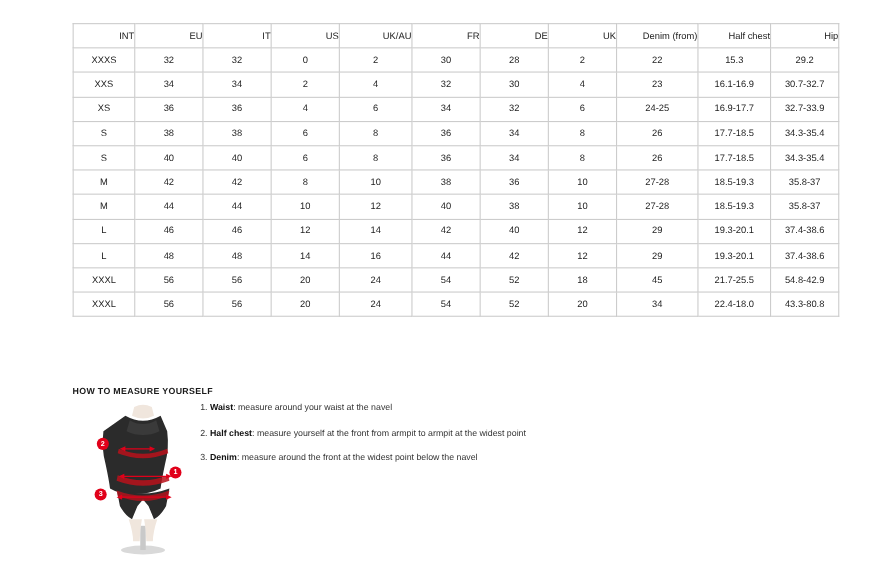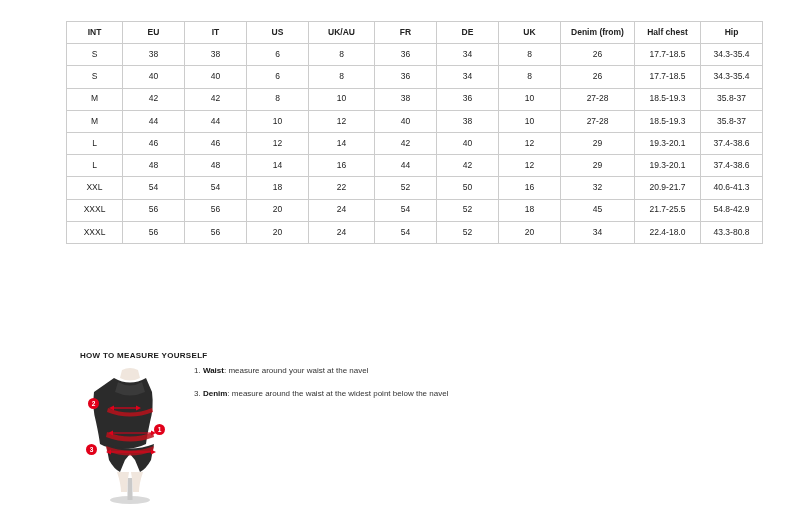--- a/index.html
+++ b/index.html
@@ -40,58 +40,58 @@
     height: 21.2px;
     font-size: 8.5px;
     font-weight: normal;
     text-align: center;
     vertical-align: middle;
     color: #222222;
     padding: 0;
     line-height: 1.1;
   }
   table.size-table th {
-    font-weight: bold;
+    font-weight: normal;
+    text-align: right;
   }
 
   
   col.c-int      { width: 56px; }
   col.c-eu       { width: 62px; }
   col.c-it       { width: 62px; }
   col.c-us       { width: 62px; }
   col.c-ukau     { width: 66px; }
   col.c-fr       { width: 62px; }
   col.c-de       { width: 62px; }
   col.c-uk       { width: 62px; }
   col.c-denim    { width: 74px; }
   col.c-halfchest{ width: 66px; }
   col.c-hip      { width: 62px; }
 
   
   .measure-title {
     position: absolute;
-    left: 80px;
+    left: 66px;
     top: 351px;
     font-size: 8px;
     font-weight: bold;
     letter-spacing: 0.3px;
     color: #1a1a1a;
   }
   .measure-steps {
     position: absolute;
     left: 182px;
     top: 366px;
     width: 420px;
   }
   .measure-steps .step {
     font-size: 8px;
     color: #333333;
     margin-bottom: 13px;
     line-height: 1.2;
-    margin-left: 12px;
   }
   .measure-steps .step b {
     font-weight: bold;
     color: #111111;
   }
 
   
   .figure {
     position: absolute;
     left: 84px;
@@ -147,20 +147,59 @@
           <th>FR</th>
           <th>DE</th>
           <th>UK</th>
           <th>Denim (from)</th>
           <th>Half chest</th>
           <th>Hip</th>
         </tr>
       </thead>
       <tbody>
         <tr>
+          <td>XXXS</td>
+          <td>32</td>
+          <td>32</td>
+          <td>0</td>
+          <td>2</td>
+          <td>30</td>
+          <td>28</td>
+          <td>2</td>
+          <td>22</td>
+          <td>15.3</td>
+          <td>29.2</td>
+        </tr>
+        <tr>
+          <td>XXS</td>
+          <td>34</td>
+          <td>34</td>
+          <td>2</td>
+          <td>4</td>
+          <td>32</td>
+          <td>30</td>
+          <td>4</td>
+          <td>23</td>
+          <td>16.1-16.9</td>
+          <td>30.7-32.7</td>
+        </tr>
+        <tr>
+          <td>XS</td>
+          <td>36</td>
+          <td>36</td>
+          <td>4</td>
+          <td>6</td>
+          <td>34</td>
+          <td>32</td>
+          <td>6</td>
+          <td>24-25</td>
+          <td>16.9-17.7</td>
+          <td>32.7-33.9</td>
+        </tr>
+        <tr>
           <td>S</td>
           <td>38</td>
           <td>38</td>
           <td>6</td>
           <td>8</td>
           <td>36</td>
           <td>34</td>
           <td>8</td>
           <td>26</td>
           <td>17.7-18.5</td>
@@ -225,33 +264,20 @@
           <td>14</td>
           <td>16</td>
           <td>44</td>
           <td>42</td>
           <td>12</td>
           <td>29</td>
           <td>19.3-20.1</td>
           <td>37.4-38.6</td>
         </tr>
         <tr>
-          <td>XXL</td>
-          <td>54</td>
-          <td>54</td>
-          <td>18</td>
-          <td>22</td>
-          <td>52</td>
-          <td>50</td>
-          <td>16</td>
-          <td>32</td>
-          <td>20.9-21.7</td>
-          <td>40.6-41.3</td>
-        </tr>
-        <tr>
           <td>XXXL</td>
           <td>56</td>
           <td>56</td>
           <td>20</td>
           <td>24</td>
           <td>54</td>
           <td>52</td>
           <td>18</td>
           <td>45</td>
           <td>21.7-25.5</td>
@@ -275,22 +301,26 @@
   </div>
 
   <div class="measure-title">HOW TO MEASURE YOURSELF</div>
 
   <div class="measure-steps">
     <div class="step">
       <span>1.</span>
       <b>Waist</b><span>: measure around your waist at the navel</span>
     </div>
     <div class="step">
+      <span>2.</span>
+      <b>Half chest</b><span>: measure yourself at the front from armpit to armpit at the widest point</span>
+    </div>
+    <div class="step">
       <span>3.</span>
-      <b>Denim</b><span>: measure around the waist at the widest point below the navel</span>
+      <b>Denim</b><span>: measure around the front at the widest point below the navel</span>
     </div>
   </div>
 
   <div class="figure">
     <svg width="92" height="142" viewBox="0 0 92 142" xmlns="http://www.w3.org/2000/svg">
 
       <ellipse cx="46" cy="134" rx="20" ry="4" fill="#d9d9d9"></ellipse>
       <rect x="43.5" y="112" width="5" height="22" fill="#c9c9c9"></rect>
 
       <path d="M38 4 q8 -4 16 0 l2 8 q-10 5 -20 0 z" fill="#f0e6dd"></path>

